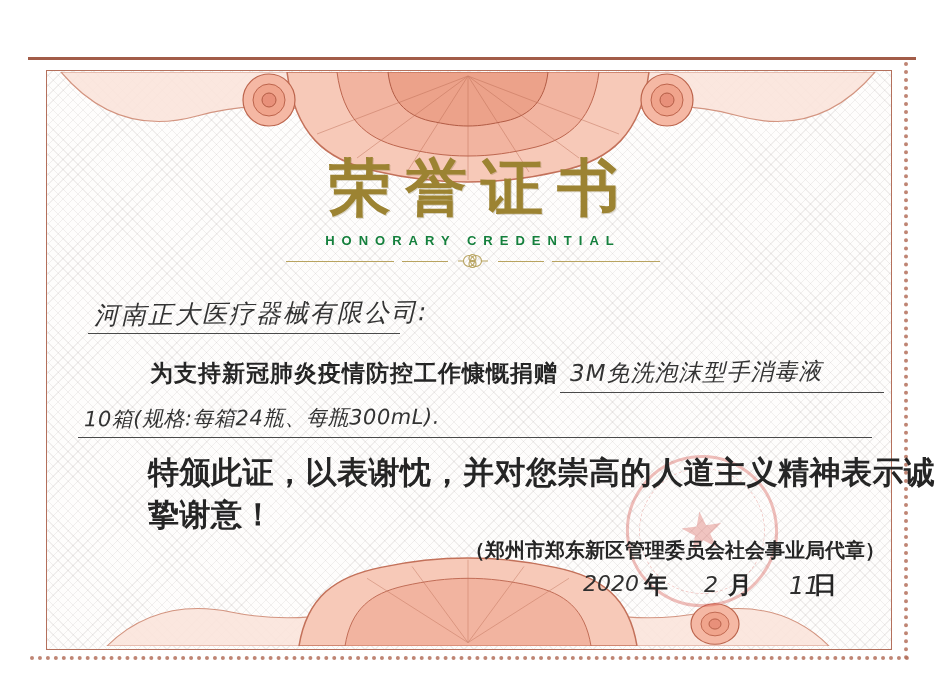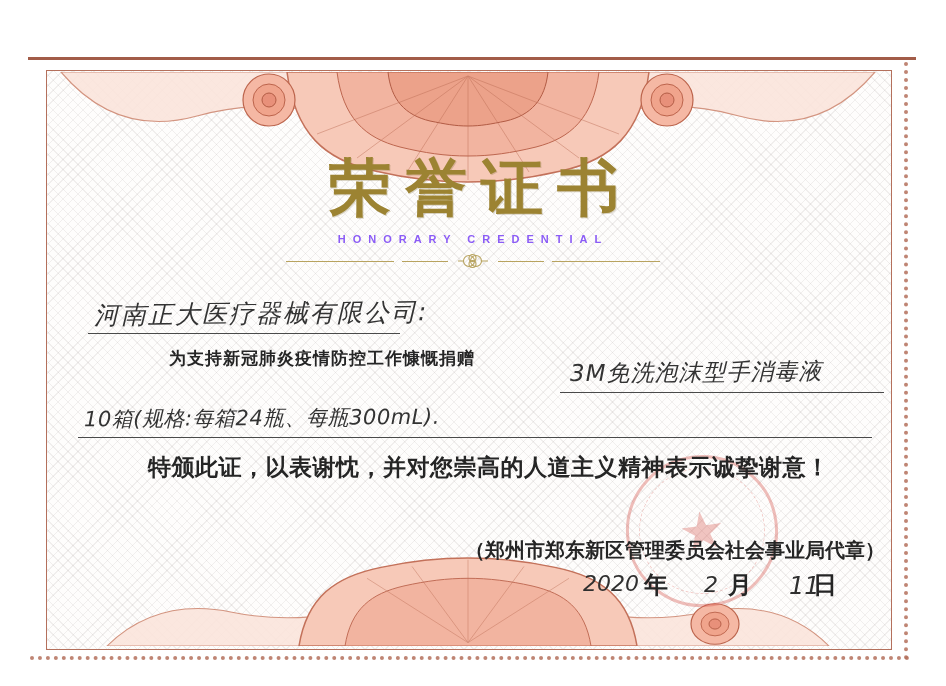--- a/index.html
+++ b/index.html
@@ -31,43 +31,43 @@
   .garland{position:absolute;left:47px;width:842px;height:130px;z-index:1;pointer-events:none;}
   .garland.top{top:72px;}
   .garland.bottom{bottom:40px;transform:scaleY(-1);height:110px;}
 
   
   .title{position:absolute;left:0;width:946px;top:146px;text-align:center;
     font-size:62px;font-weight:700;letter-spacing:14px;color:#9c8332;
     text-shadow:1px 1px 0 rgba(110,90,30,.25);z-index:3;padding-left:8px;}
   .subtitle{position:absolute;left:0;width:946px;top:233px;text-align:center;
     font-family:"Liberation Sans", sans-serif;
-    font-size:11px;font-weight:700;letter-spacing:7px;color:#8b5cf6;z-index:3;}
+    font-size:13px;font-weight:700;letter-spacing:7px;color:#15803d;z-index:3;}
   .divider{position:absolute;left:0;width:946px;top:252px;display:flex;
     align-items:center;justify-content:center;gap:8px;z-index:3;}
   .divider .line{width:108px;height:0;border-top:1.5px solid #b8a35f;}
   .divider .line.short{width:46px;}
 
   
   .print{position:absolute;color:#252525;font-weight:700;z-index:3;}
   .hand{position:absolute;color:#333333;z-index:3;
     font-family:"DejaVu Sans", cursive;font-style:italic;}
   .underline{position:absolute;height:0;border-bottom:1.6px solid #4a4a4a;z-index:2;}
 
   .recipient{left:94px;top:297px;font-size:25px;letter-spacing:2px;transform:rotate(-.6deg);}
   .ul-recipient{left:88px;top:333px;width:312px;}
 
-  .body-prefix{left:150px;top:347px;font-size:17px;letter-spacing:1px;margin-left:19px;}
+  .body-prefix{left:150px;top:358px;font-size:23px;letter-spacing:1px;}
   .donation-item{left:570px;top:357px;font-size:23px;letter-spacing:1px;transform:rotate(-.5deg);}
   .ul-item{left:560px;top:392px;width:324px;}
 
   .donation-detail{left:84px;top:404px;font-size:21px;letter-spacing:.5px;transform:rotate(-.4deg);}
   .ul-detail{left:78px;top:437px;width:794px;}
 
-  .closing{left:148px;top:452px;font-size:23px;letter-spacing:.5px;}
+  .closing{left:148px;top:452px;font-size:31px;letter-spacing:.5px;}
 
   .issuer{left:460px;top:503px;width:430px;text-align:center;font-size:25px;letter-spacing:3px;}
   .issuer-note{left:455px;top:537px;width:440px;text-align:center;font-size:20px;}
 
   .date-part{z-index:3;position:absolute;}
   .dv{font-family:"DejaVu Sans", cursive;font-style:italic;color:#2f2f2f;font-size:22px;}
   .dl{font-family:"Liberation Serif", serif;font-weight:700;color:#252525;font-size:24px;}
   .d-year{left:583px;top:571px;}
   .d-year-l{left:644px;top:569px;}
   .d-month{left:704px;top:572px;}

